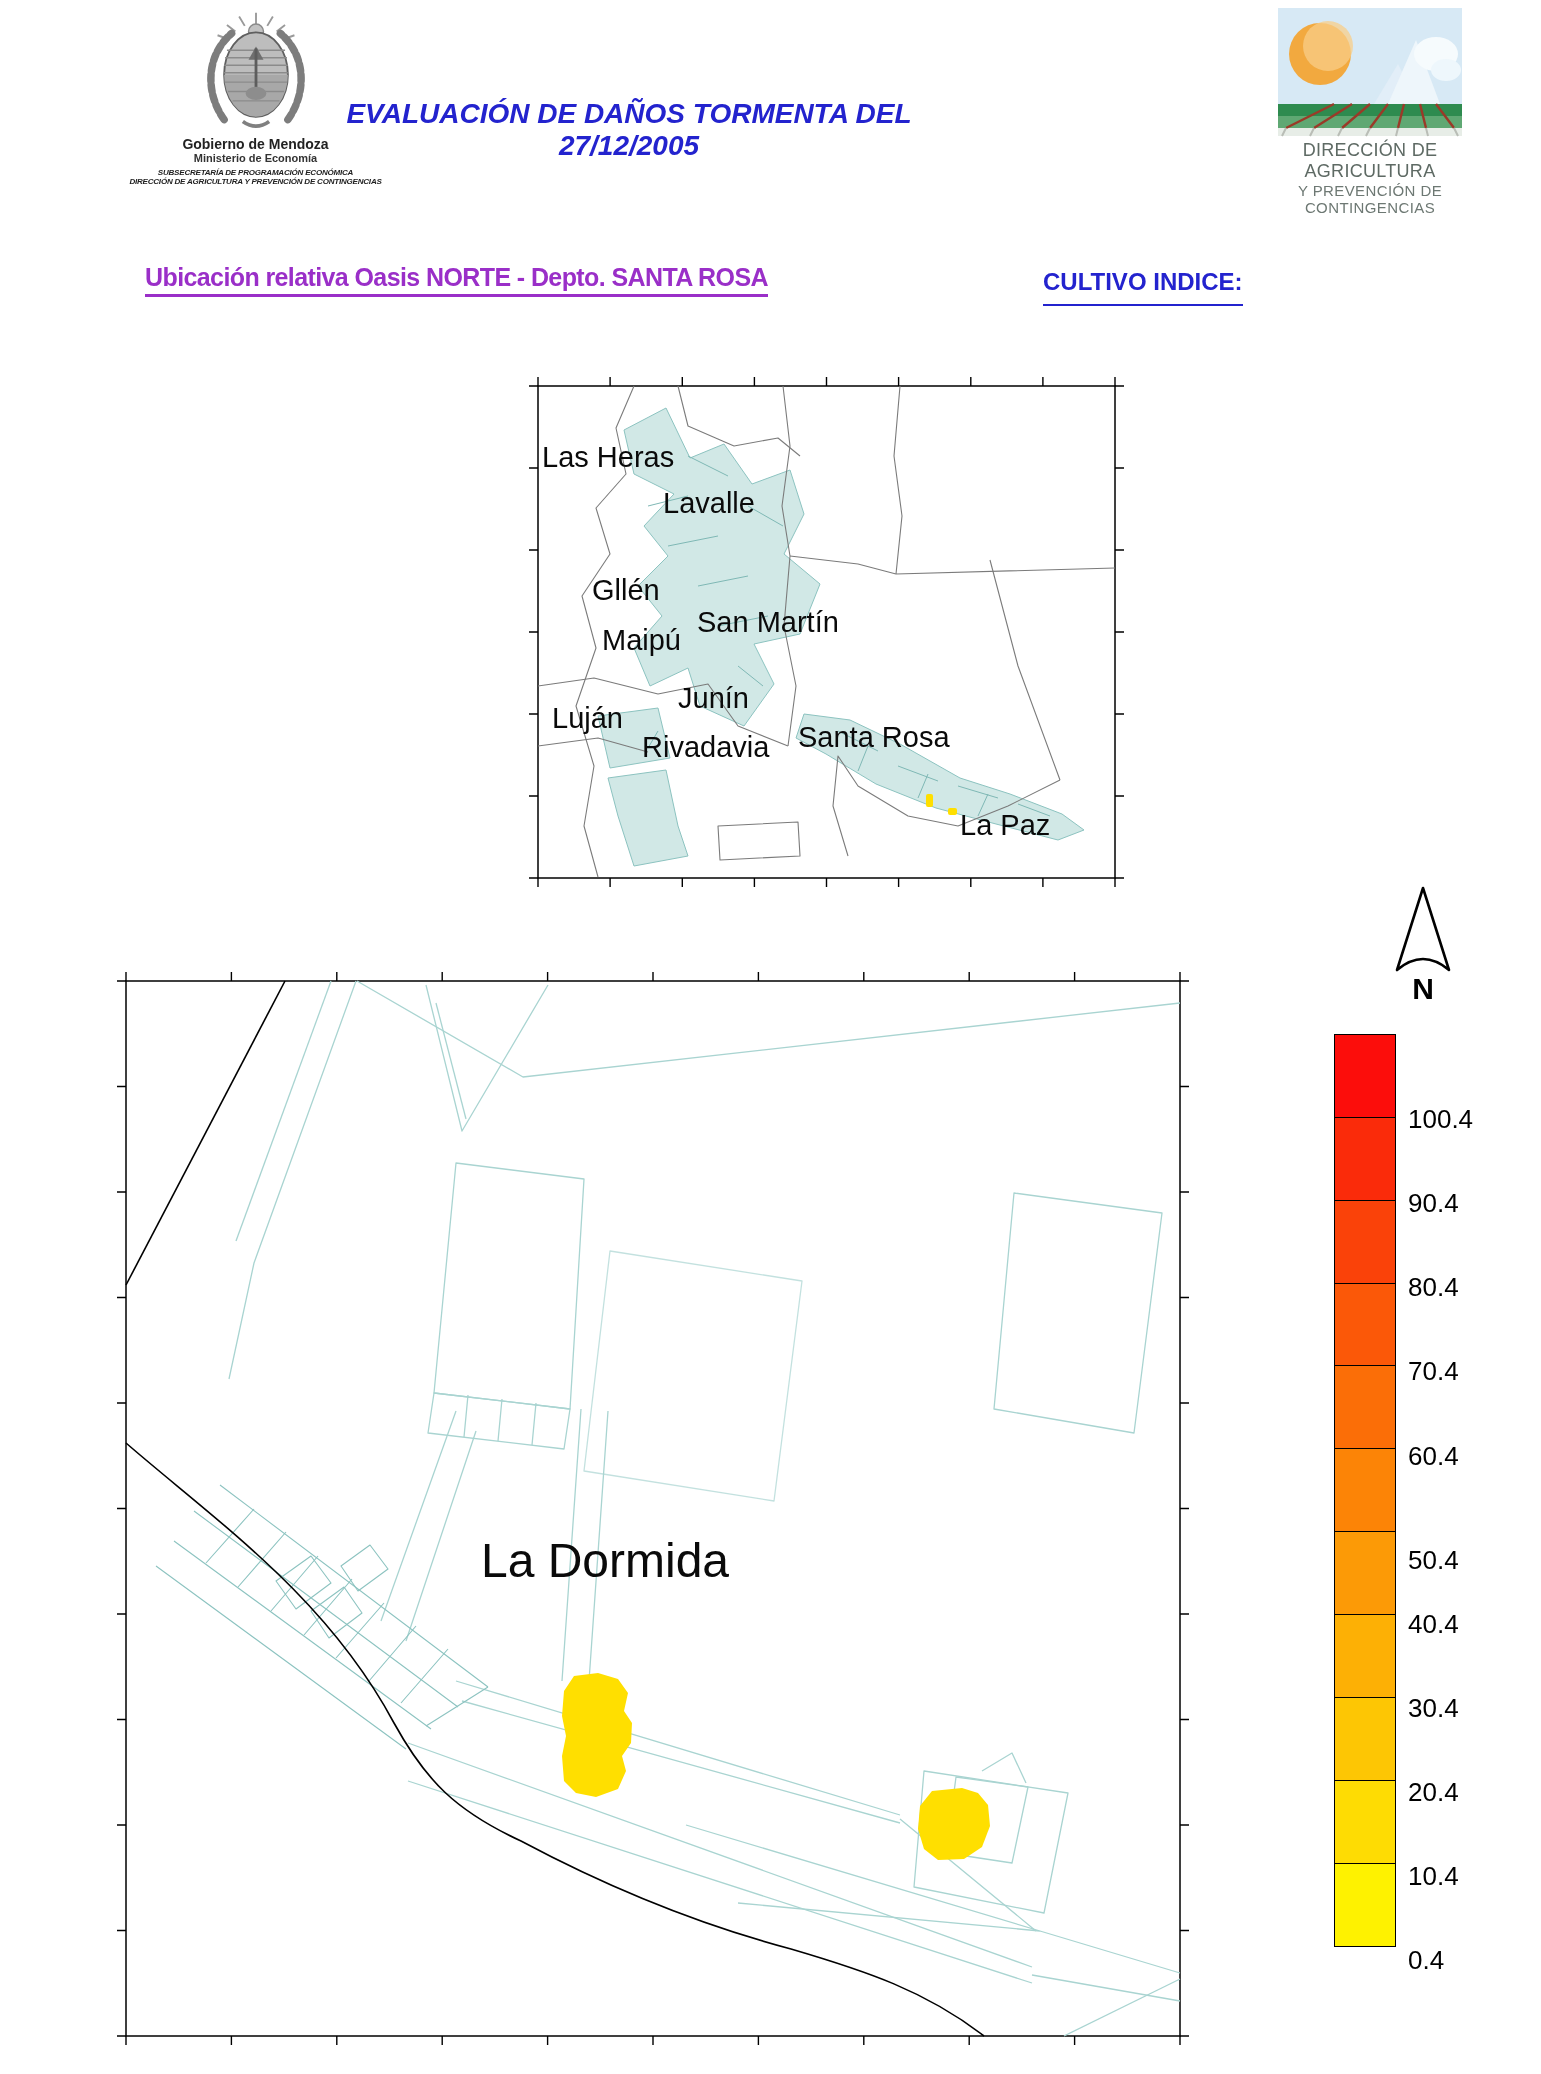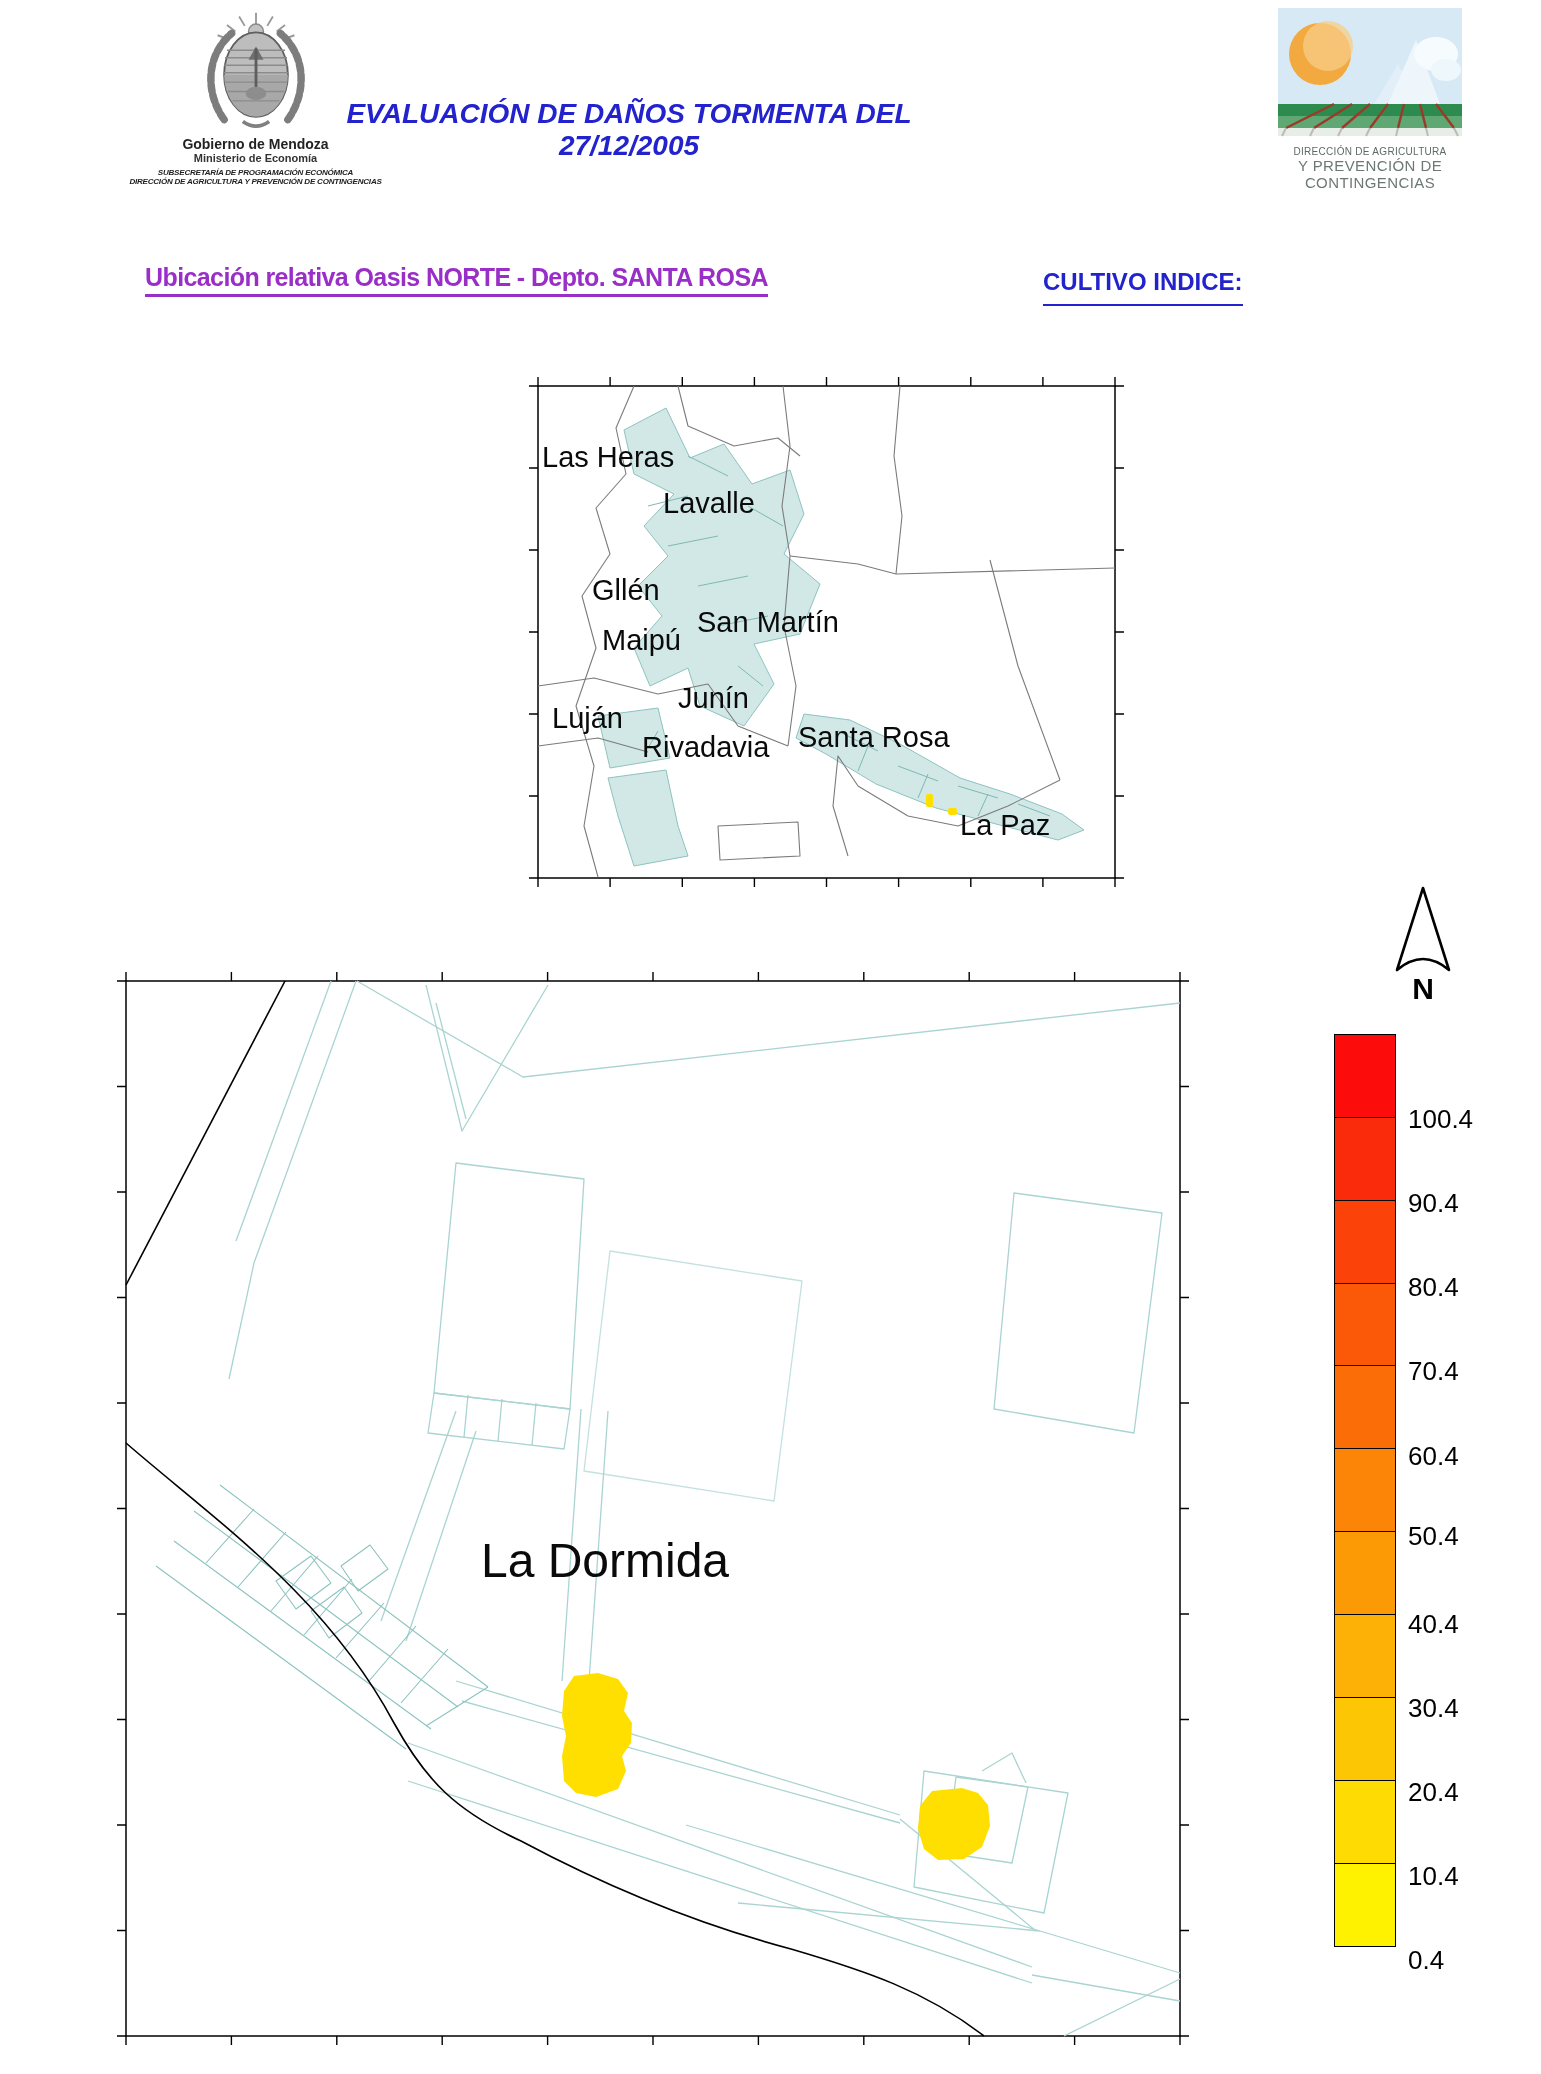--- a/index.html
+++ b/index.html
@@ -17,21 +17,21 @@
   #gov-logo-block{left:88px;top:4px;width:335px;text-align:center;}
   #gov-line1{font-size:14px;font-weight:700;margin-top:2px;color:#222;}
   #gov-line2{font-size:11px;font-weight:600;color:#333;}
   #gov-line3,#gov-line4{font-size:8px;font-weight:700;font-style:italic;letter-spacing:-0.2px;color:#222;}
   #gov-line3{margin-top:4px;}
 
   #title-block{left:295px;top:98px;width:668px;text-align:center;
     font-size:28px;font-weight:700;font-style:italic;color:var(--title_blue);line-height:1.15;}
 
   #agri-logo-block{left:1274px;top:8px;width:192px;text-align:center;}
-  #agri-cap1{font-size:10px;color:#5e6a64;letter-spacing:.3px;margin-top:10px;}
+  #agri-cap1{font-size:18px;color:#5e6a64;letter-spacing:.3px;margin-top:4px;}
   #agri-cap2{font-size:15px;color:#6d7873;letter-spacing:.4px;}
 
   
   #map-title{left:145px;top:263px;font-size:25px;font-weight:700;letter-spacing:-0.6px;
     color:var(--heading_purple);border-bottom:3px solid var(--heading_purple);padding-bottom:2px;}
   #legend-title{left:1043px;top:268px;font-size:24px;font-weight:700;
     color:var(--title_blue);border-bottom:2.5px solid var(--title_blue);padding-bottom:8px;}
 
   
   #overview-map{left:538px;top:386px;}
@@ -181,21 +181,21 @@
     <div class="leg-cell" style="background: rgb(253, 198, 4);"></div>
     <div class="leg-cell" style="background: rgb(254, 220, 3);"></div>
     <div class="leg-cell" style="background: rgb(254, 242, 0);"></div>
   </div>
 <div class="abs" id="legend-labels">
     <div class="leg-label" style="top: 69.1px;">100.4</div>
     <div class="leg-label" style="top: 153.2px;">90.4</div>
     <div class="leg-label" style="top: 237.3px;">80.4</div>
     <div class="leg-label" style="top: 321.4px;">70.4</div>
     <div class="leg-label" style="top: 405.5px;">60.4</div>
-    <div class="leg-label" style="top: 486px;">50.4</div>
+    <div class="leg-label" style="top: 510px;">50.4</div>
     <div class="leg-label" style="top: 573.7px;">40.4</div>
     <div class="leg-label" style="top: 657.8px;">30.4</div>
     <div class="leg-label" style="top: 741.9px;">20.4</div>
     <div class="leg-label" style="top: 826px; text-align: right;">10.4</div>
     <div class="leg-label" style="top: 910.1px;">0.4</div>
   </div>
 
 <svg class="abs" id="main-map" width="1054" height="1055" viewBox="0 0 1054 1055">
   <rect class="map-frame" x="0" y="0" width="1054" height="1055"></rect>
 

